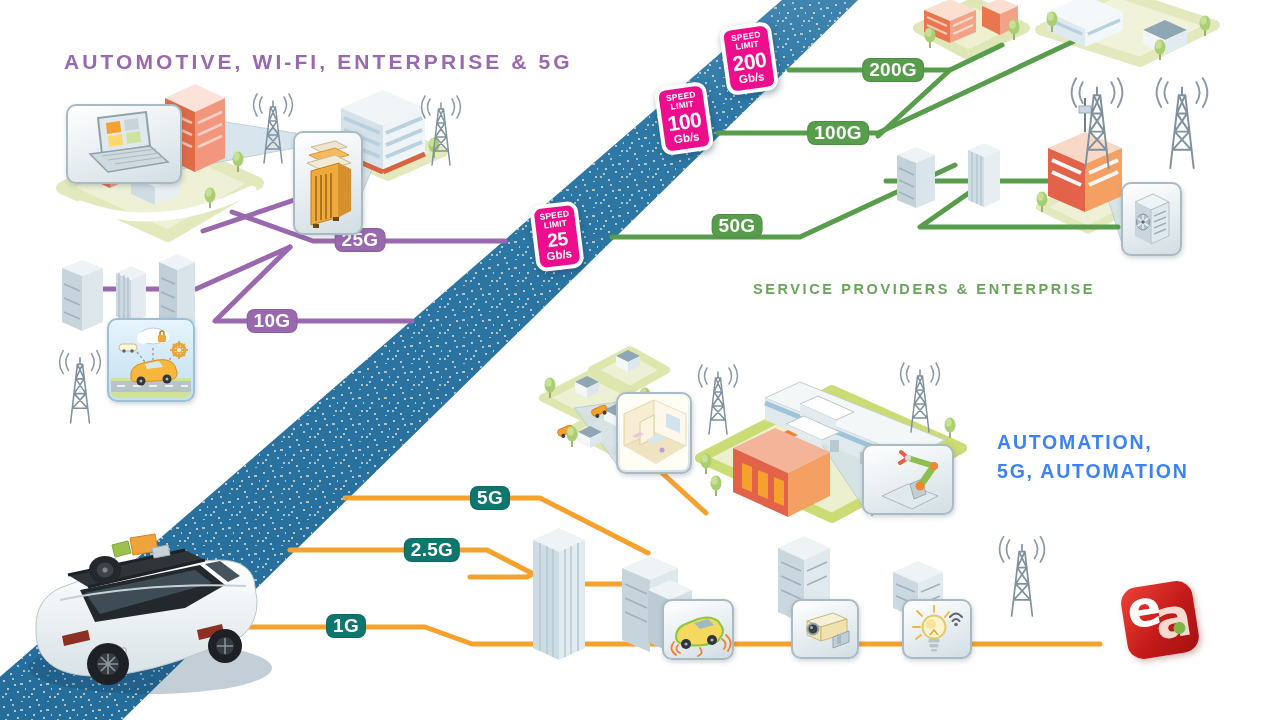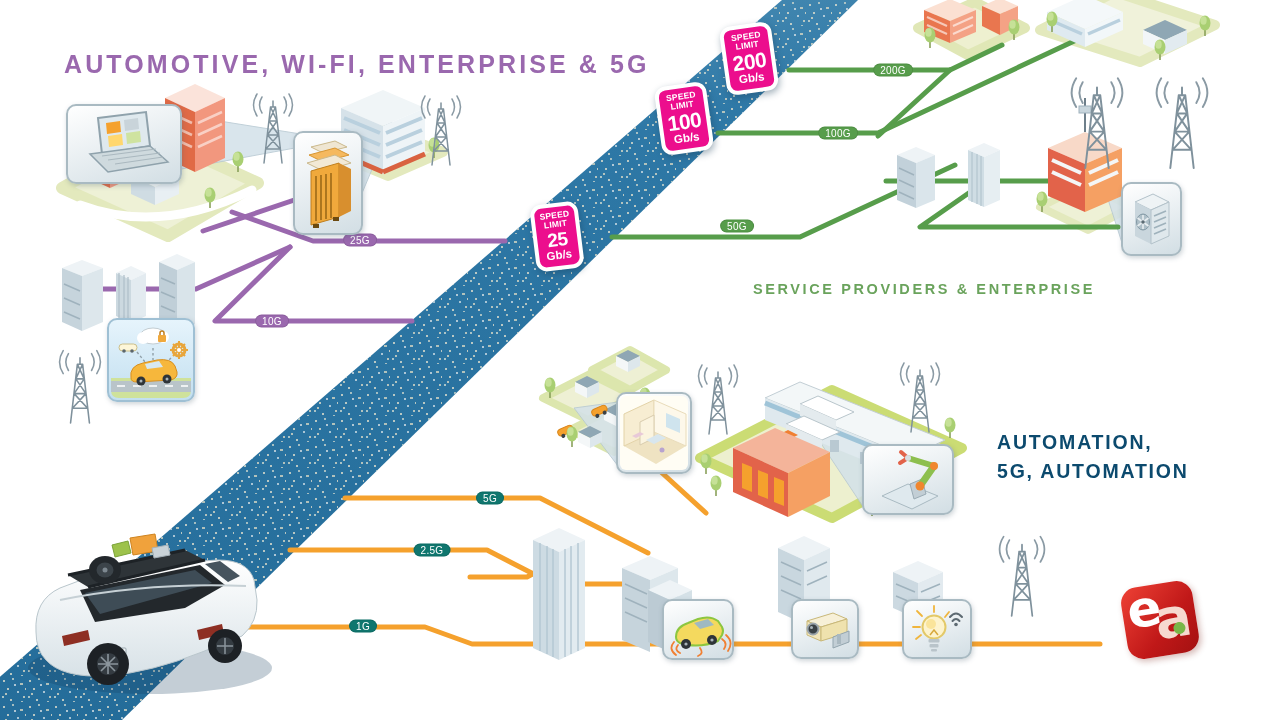--- a/index.html
+++ b/index.html
@@ -1,26 +1,26 @@
 <!DOCTYPE html>
 <html><head>
 <meta charset="utf-8">
 <style>
   html,body{margin:0;padding:0;background:#fff;}
   .stage{position:relative;width:1280px;height:720px;background:#ffffff;overflow:hidden;
          font-family:"Liberation Sans",sans-serif;}
   .scene{position:absolute;left:0;top:0;width:1280px;height:720px;}
 
   .title{position:absolute;font-weight:bold;white-space:nowrap;}
-  .title-purple{left:64px;top:50px;font-size:25px;letter-spacing:3.1px;color:#9a68ae;}
+  .title-purple{left:64px;top:50px;font-size:21px;letter-spacing:3.1px;color:#9a68ae;}
   .title-green{left:723px;top:281px;font-size:14.5px;letter-spacing:2.6px;color:#6aa35c;margin-left:30px;}
-  .title-orange{left:997px;top:428px;font-size:19.5px;letter-spacing:1.8px;color:#0c4a6e;line-height:29px;white-space:normal;width:230px;}
-
-  .badge{position:absolute;transform:translate(-50%,-50%);color:#fff;font-weight:normal;
-         font-size:10px;padding:1px 7px;border-radius:8px;letter-spacing:.3px;
+  .title-orange{left:997px;top:428px;font-size:19.5px;letter-spacing:1.8px;color:#3b82f6;line-height:29px;white-space:normal;width:230px;}
+
+  .badge{position:absolute;transform:translate(-50%,-50%);color:#fff;font-weight:bold;
+         font-size:19px;padding:1px 7px;border-radius:8px;letter-spacing:.3px;
          box-shadow:inset 0 0 0 1px rgba(0,0,0,.10);}
   .badge.purple{background:#9a68ae;text-align:right;}
   .badge.green{background:#579d4b;}
   .badge.orange{background:#0f766e;}
 
   .sign{position:absolute;width:44px;background:#ec0e8d;border:4px solid #ffffff;border-radius:11px;
         box-shadow:1px 3px 7px rgba(25,60,85,.40);color:#fff;text-align:center;font-weight:bold;
         padding:4px 0 5px;}
   .sign .s-t{font-size:8.5px;line-height:9px;letter-spacing:.2px;}
   .sign .s-v{font-size:21px;line-height:21px;letter-spacing:-.5px;margin-top:1px;}
@@ -335,21 +335,21 @@
   <div>5G, AUTOMATION</div>
 </div>
 
 <div class="badge purple" style="left:360px;top:240px">25G</div>
 <div class="badge purple" style="left:272px;top:321px">10G</div>
 <div class="badge green" style="left:893px;top:70px">200G</div>
 <div class="badge green" style="left:838px;top:133px">100G</div>
 <div class="badge green" style="left:737px;top:226px">50G</div>
 <div class="badge orange" style="left:490px;top:498px">5G</div>
 <div class="badge orange" style="left:432px;top:550px">2.5G</div>
-<div class="badge orange" style="left:363px;top:626px">1G</div>
+<div class="badge orange" style="left:346px;top:626px">1G</div>
 
 <div class="sign" style="left:723px;top:24px;transform:rotate(-8deg)">
   <div class="s-t">SPEED</div>
   <div class="s-t">LIMIT</div>
   <div class="s-v">200</div>
   <div class="s-u">Gb/s</div>
 </div>
 <div class="sign" style="left:658px;top:84px;transform:rotate(-8deg)">
   <div class="s-t">SPEED</div>
   <div class="s-t">LIMIT</div>

